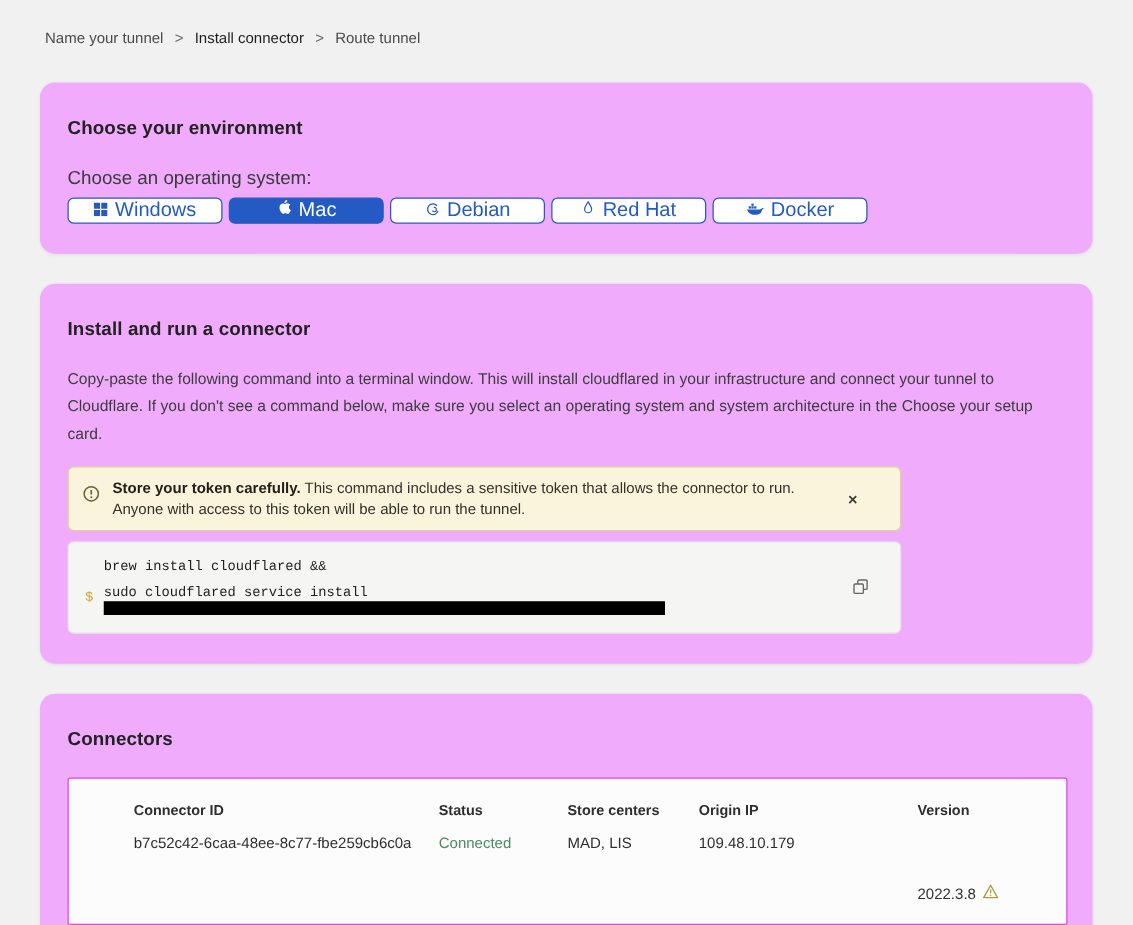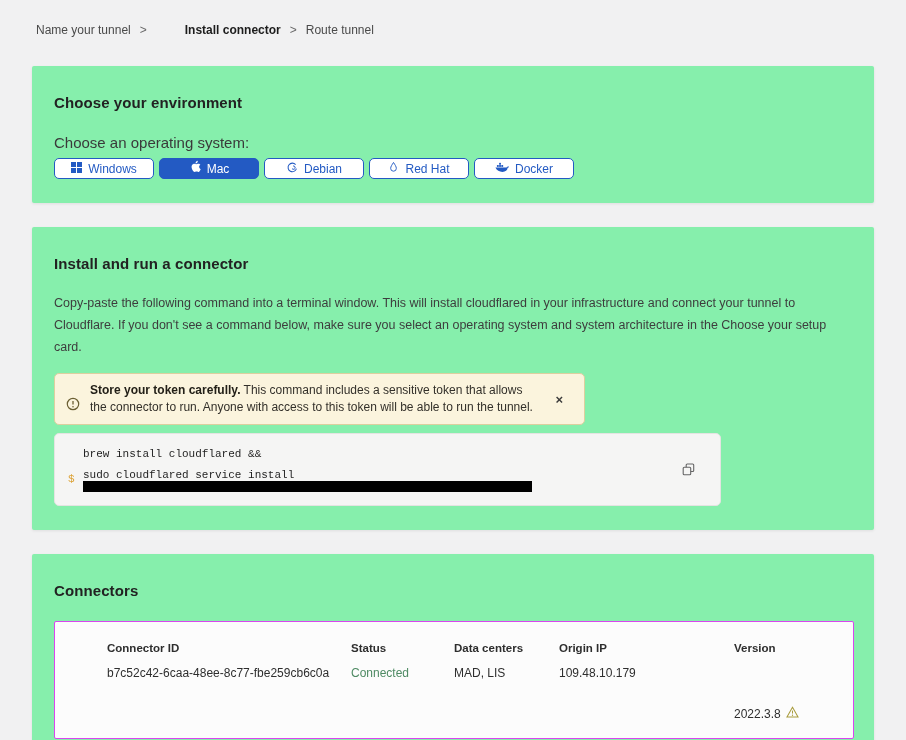--- a/index.html
+++ b/index.html
@@ -14,50 +14,50 @@
   html,body{width:906px;}
   body{
     min-height:740px;
     background:var(--page_bg);
     font-family:"Liberation Sans",sans-serif;
     color:#2e2e2e;
   }
   
   .breadcrumb{padding:23px 0 0 36px;font-size:12px;color:#4a4a4a;display:flex;align-items:flex-end;gap:9px;}
   .crumb{cursor:default;}
-  .crumb.active{font-weight:700;color:#1d1d1d;margin-left:29px;}
+  .crumb.active{font-weight:400;color:#1d1d1d;}
   .crumb-sep{color:#6a6a6a;}
   
   .main{width:842px;margin:29px 0 0 32px;}
   .card{
-    background:#86efac;border-radius:2px;
+    background:#f0abfc;border-radius:12px;
     box-shadow:0 1px 3px rgba(0,0,0,.08);
     padding:28px 22px 24px;
     margin-bottom:24px;
   }
   .card h2{font-size:15px;font-weight:700;color:#222;letter-spacing:.1px;}
   
   .os-label{font-size:15px;color:#3a3a3a;margin:23px 0 7px;}
   .os-row{display:flex;gap:5px;}
   .os-btn{
-    width:100px;height:21px;display:flex;align-items:center;justify-content:center;gap:6px;
+    width:124px;height:21px;display:flex;align-items:center;justify-content:center;gap:6px;
     background:#fff;border:1px solid var(--accent);border-radius:5px;
-    color:var(--accent);font-size:12px;font-family:inherit;cursor:pointer;
+    color:var(--accent);font-size:16px;font-family:inherit;cursor:pointer;
   }
   .os-btn svg{flex:0 0 auto;}
   .os-btn .stroke{stroke:var(--accent);}
   .os-btn .fill{fill:var(--accent);}
   .os-btn.selected{background:var(--accent);color:#fff;}
   .os-btn.selected .fill{fill:#fff;}
   
   .desc{font-size:12.5px;line-height:22px;color:#3d3d3d;margin:20px 0 15px;max-width:802px;}
   .banner{
-    width:531px;display:flex;gap:10px;align-items:flex-end;
+    width:667px;display:flex;gap:10px;align-items:flex-start;
     background:var(--warn_bg);border:1px solid var(--warn_border);border-radius:5px;
-    padding:8px 15px 8px 11px;font-size:12px;line-height:17px;color:#33302a;
+    padding:8px 28px 8px 11px;font-size:12px;line-height:17px;color:#33302a;
   }
   .banner-icon{margin-top:6px;}
   .banner-text{max-width:560px;}
   .banner-text b{color:#232018;}
   .banner-close{
     margin-left:auto;align-self:center;border:none;background:none;cursor:pointer;
     font-size:13px;font-weight:700;color:#3b3b3b;padding:2px 6px;font-family:inherit;
   }
   .codeblock{
     position:relative;width:667px;margin-top:8px;
@@ -196,21 +196,21 @@
     <div class="connectors-table">
       <div class="col c-id">
         <span class="th">Connector ID</span>
         <span class="td">b7c52c42-6caa-48ee-8c77-fbe259cb6c0a</span>
       </div>
       <div class="col c-status">
         <span class="th">Status</span>
         <span class="td status">Connected</span>
       </div>
       <div class="col c-dc">
-        <span class="th">Data centers</span>
+        <span class="th">Store centers</span>
         <span class="td">MAD, LIS</span>
       </div>
       <div class="col c-ip">
         <span class="th">Origin IP</span>
         <span class="td">109.48.10.179</span>
       </div>
       <div class="col c-ver">
         <span class="th">Version</span>
         <span class="td ver-wrap">
           <span>2022.3.8</span>

